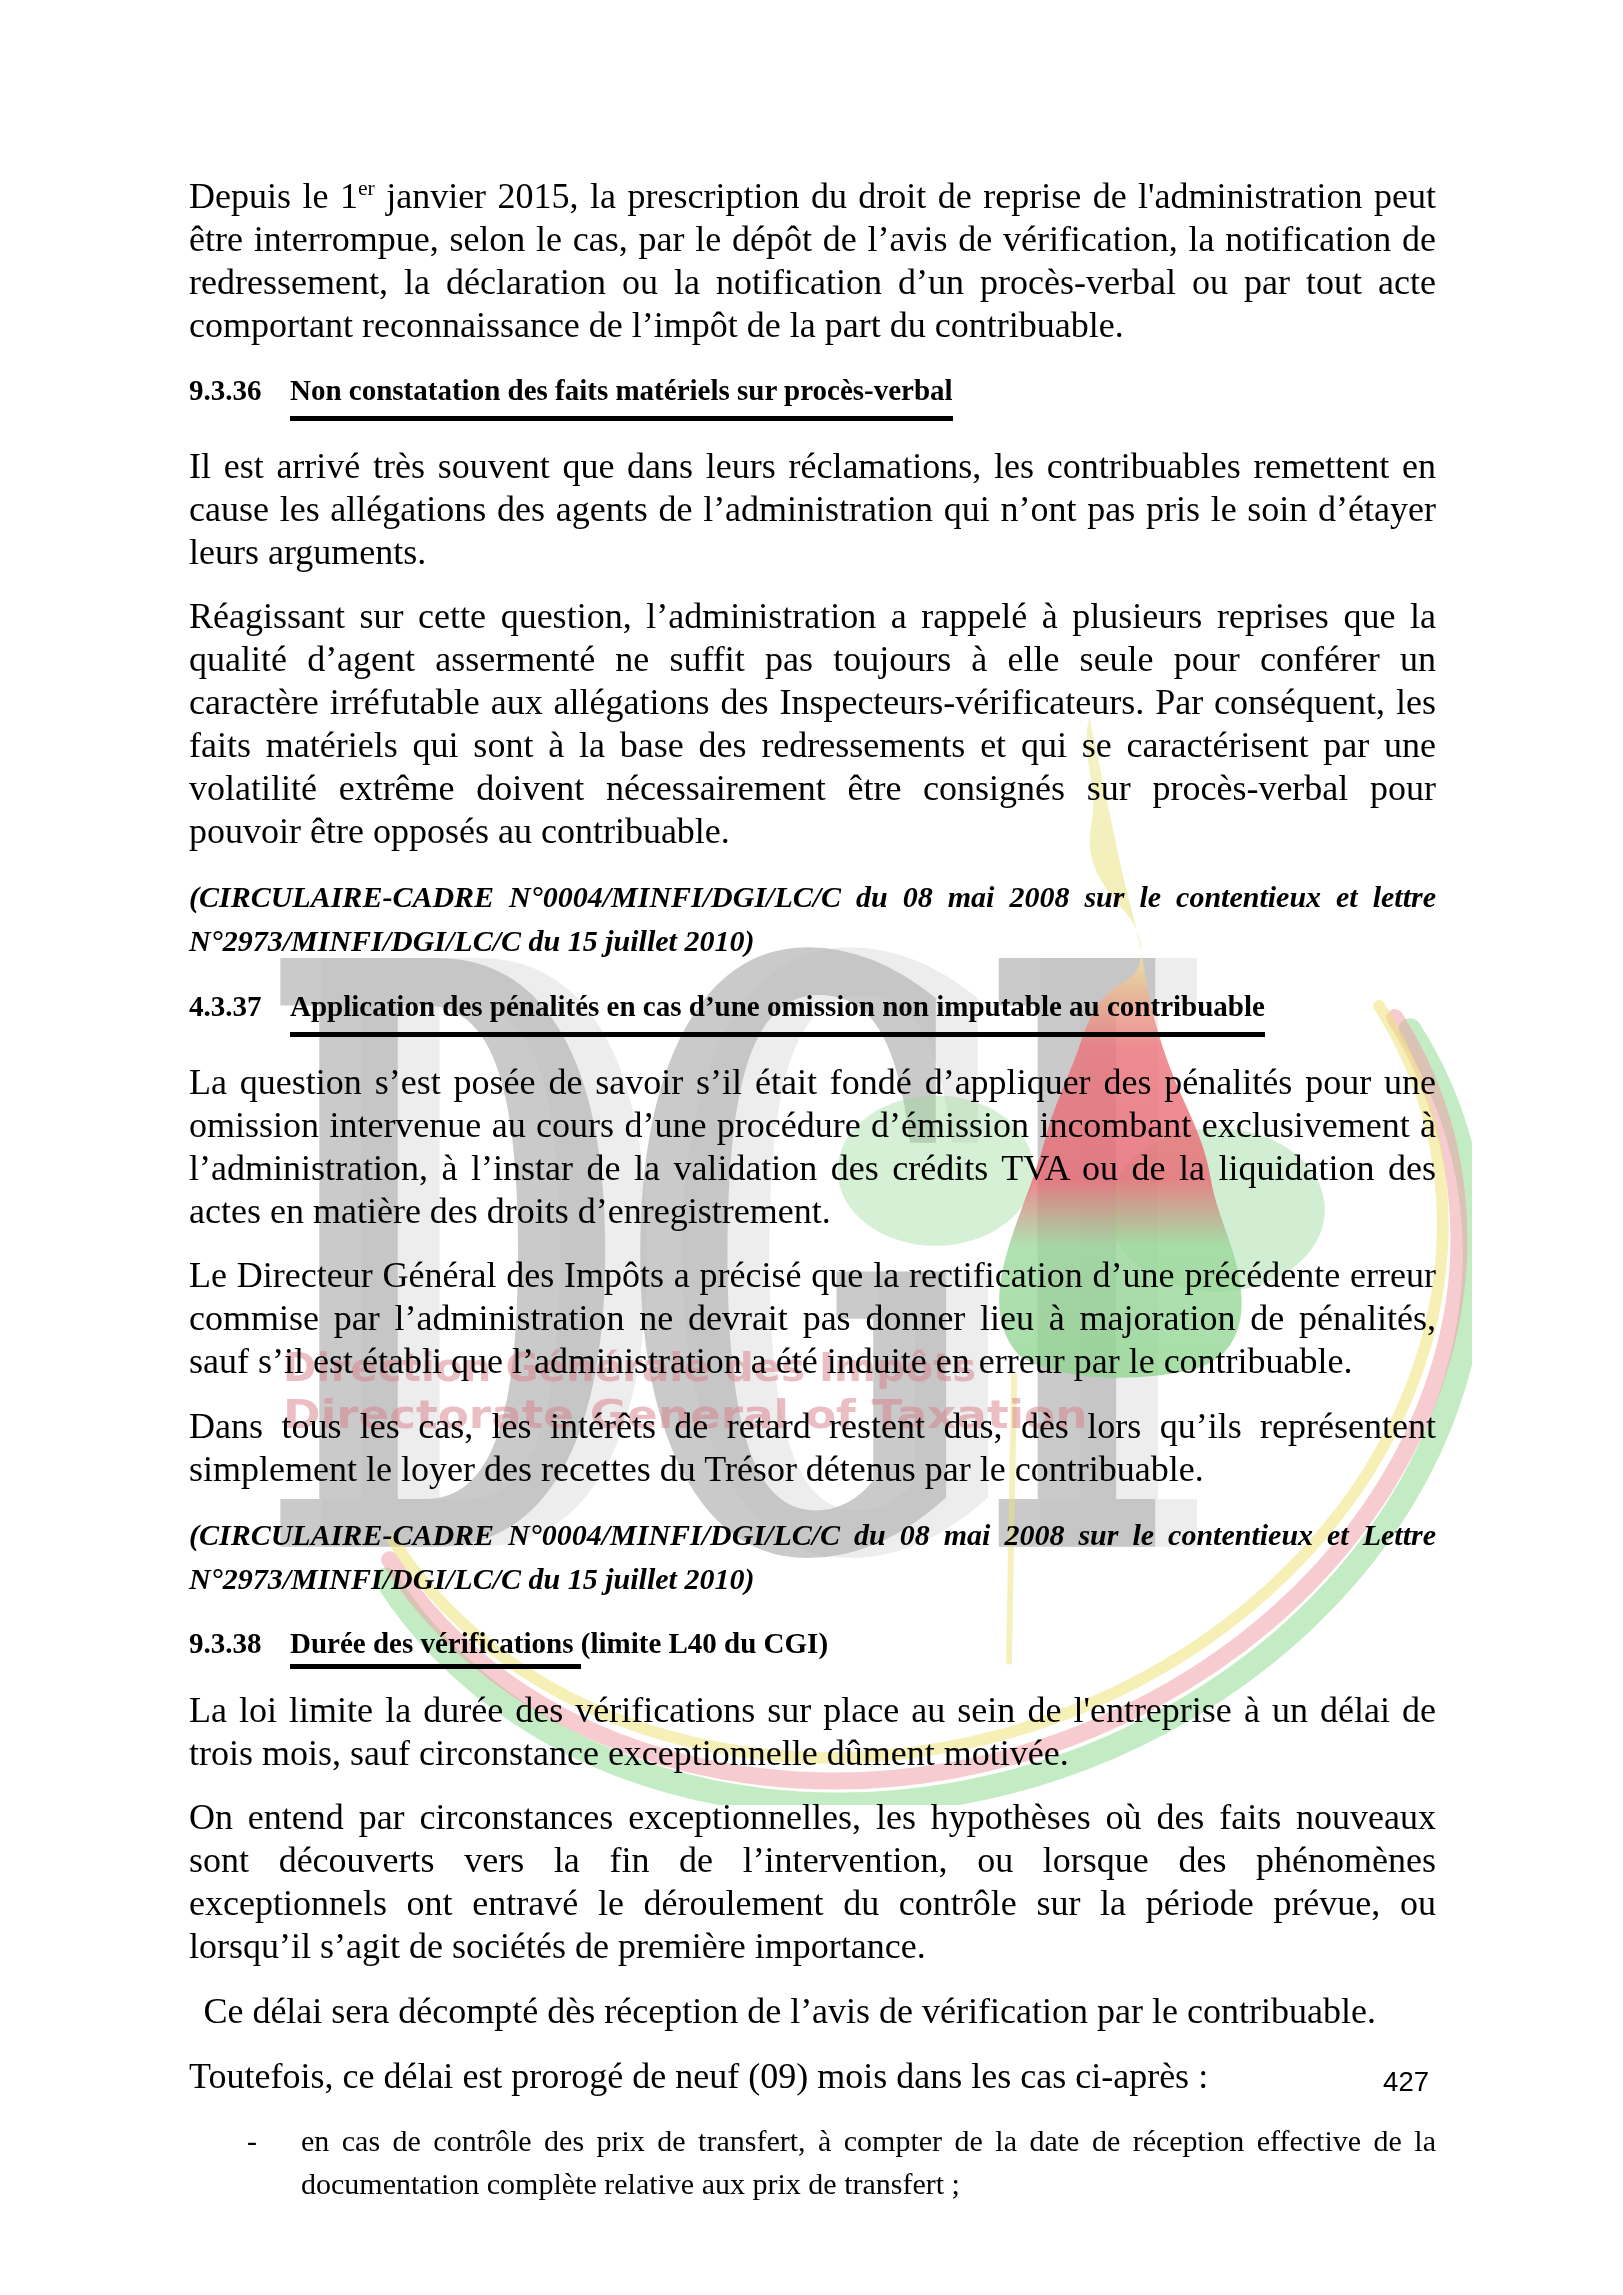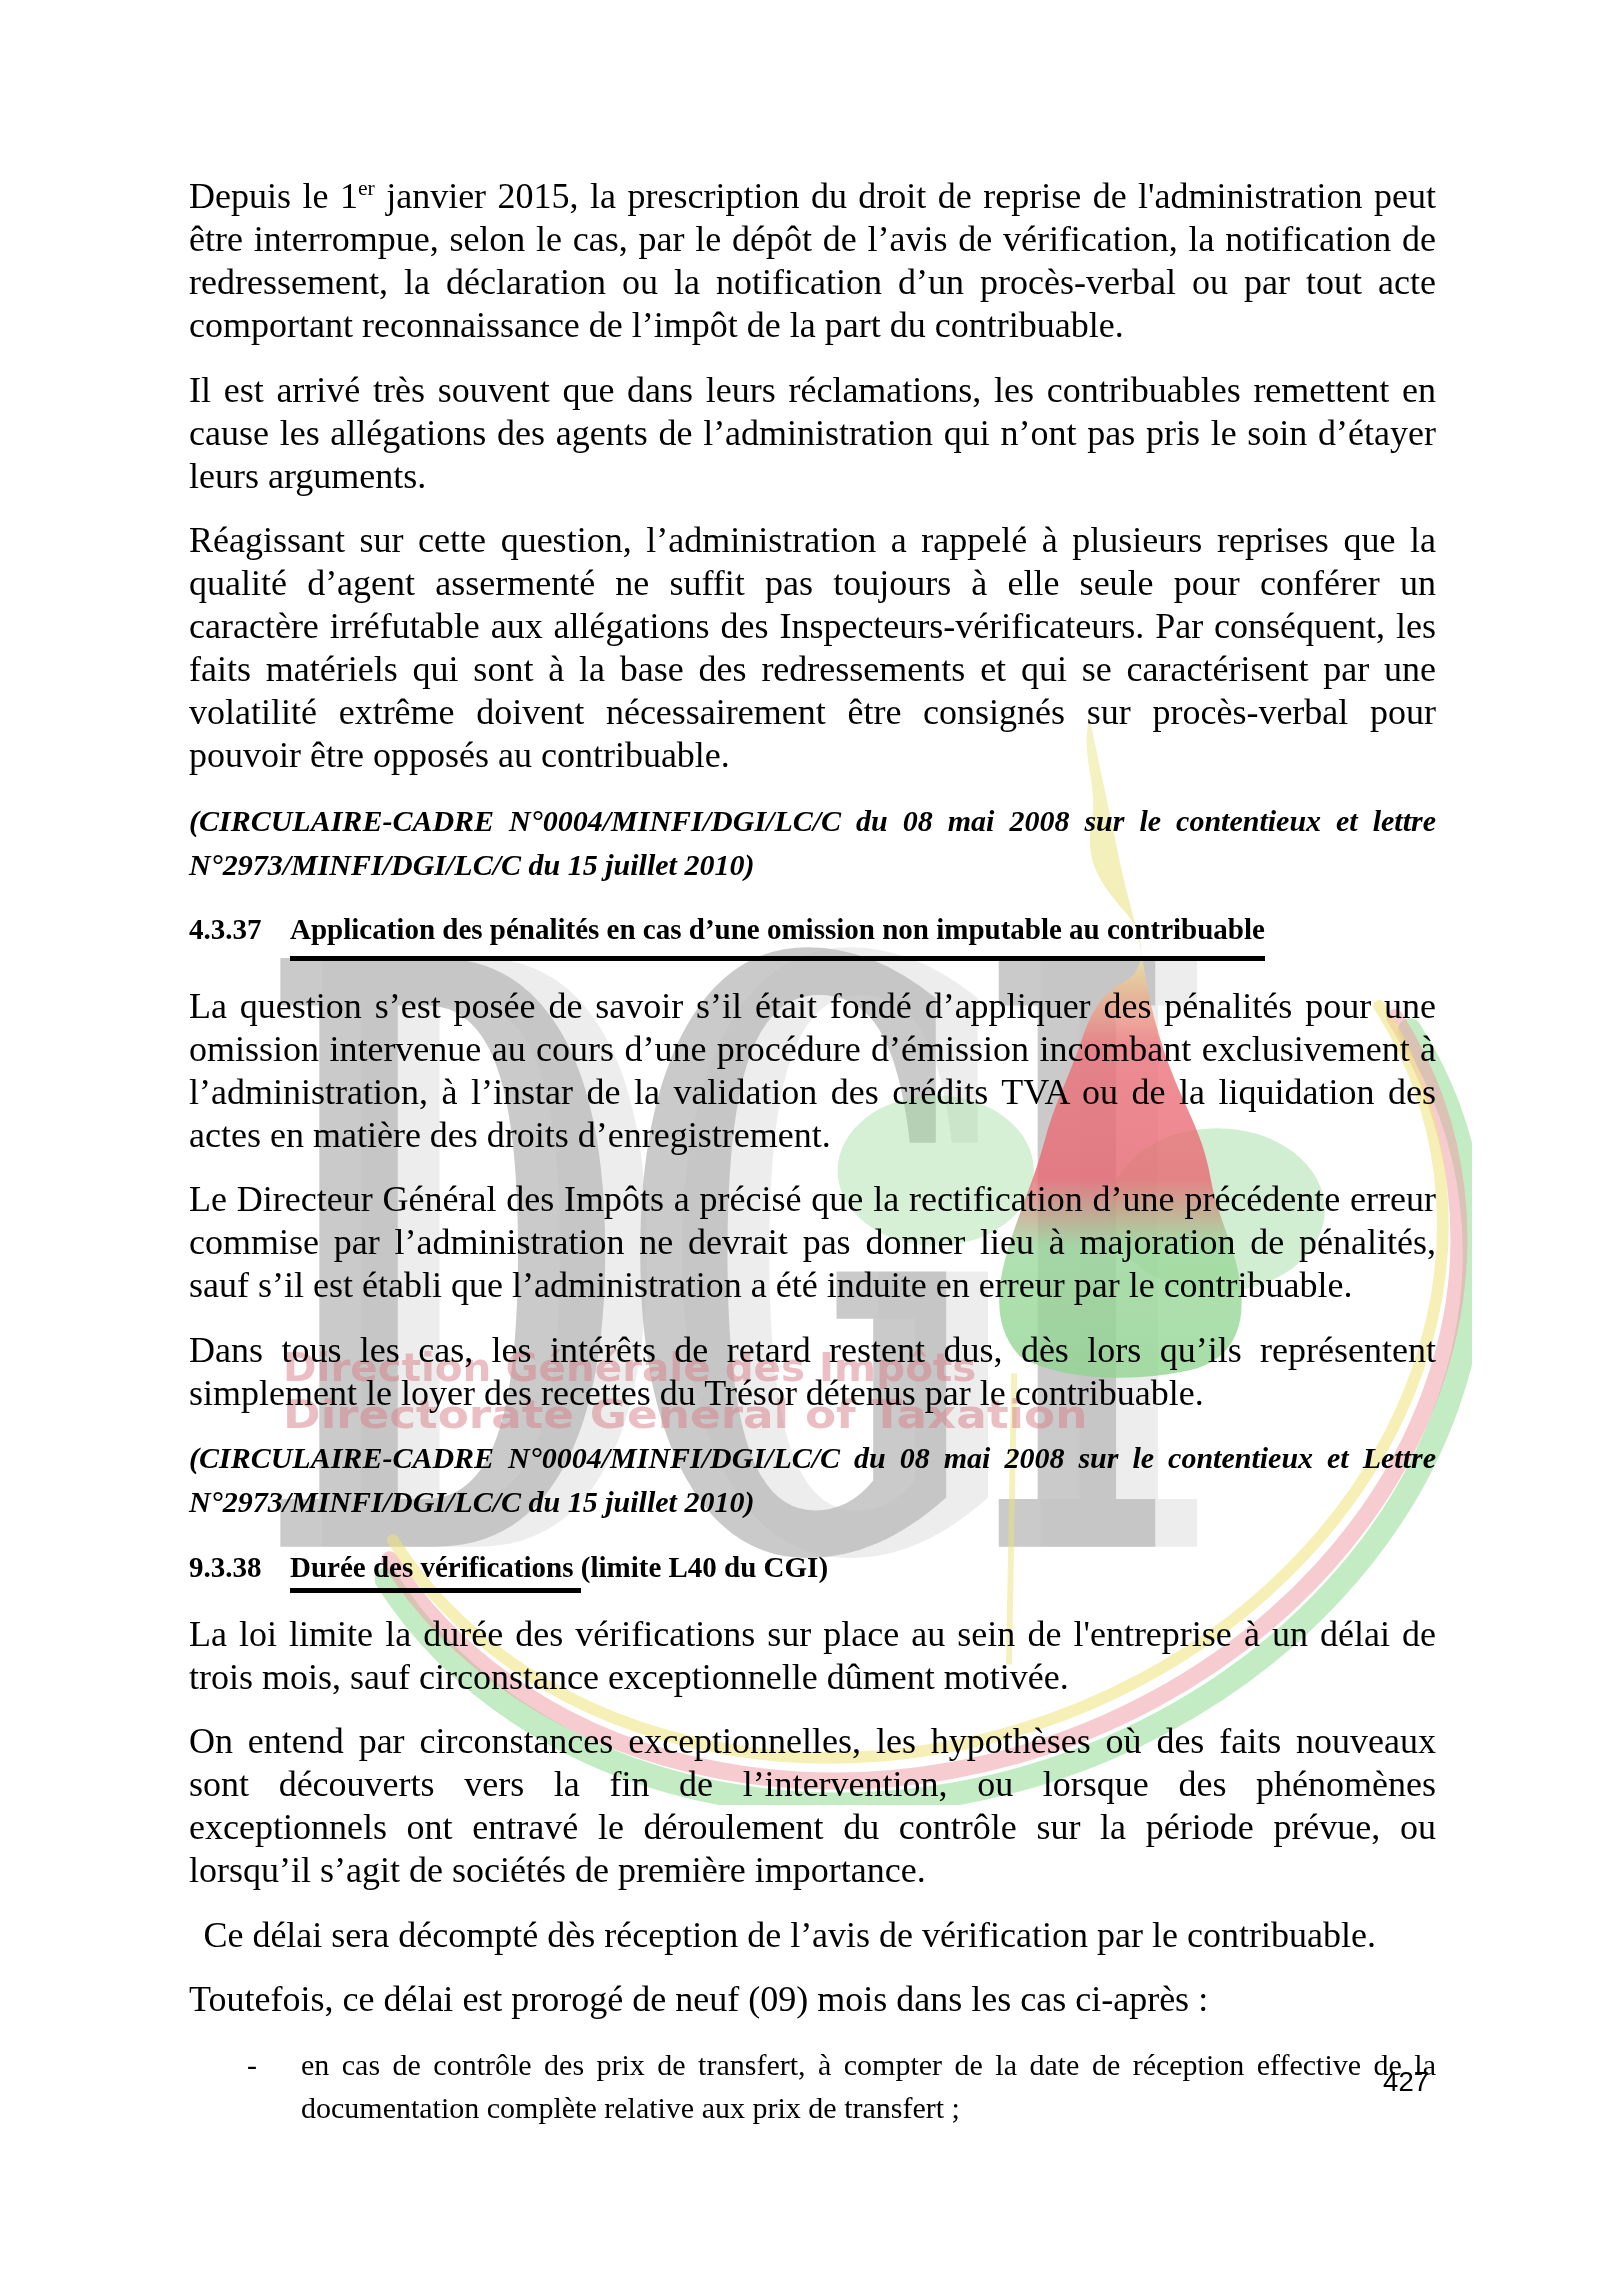--- a/index.html
+++ b/index.html
@@ -95,20 +95,24 @@
     <path d="M350,1355 A760,640 -18 1 0 1858,538" fill="none" stroke="#efe47a" stroke-width="18" stroke-linecap="round" opacity="0.55"></path>
 
     <text x="182" y="1112" font-family="'DejaVu Sans',sans-serif" font-weight="bold" font-size="60" fill="#d87f89" opacity="0.50" textLength="1060" lengthAdjust="spacingAndGlyphs">Direction Générale des Impôts</text>
     <text x="182" y="1184" font-family="'DejaVu Sans',sans-serif" font-weight="bold" font-size="60" fill="#d87f89" opacity="0.50" textLength="1230" lengthAdjust="spacingAndGlyphs">Directorate General of Taxation</text>
   </svg>
 
   <main>
 
     <p class="para"><span>Depuis le 1</span><sup>er</sup><span> janvier 2015, la prescription du droit de reprise de l'administration peut être interrompue, selon le cas, par le dépôt de l’avis de vérification, la notification de redressement, la déclaration ou la notification d’un procès-verbal ou par tout acte comportant reconnaissance de l’impôt de la part du contribuable.</span></p>
 
+    <h2 class="heading">
+      <span class="hnum">9.3.36</span>
+      <span class="u">Non constatation des faits matériels sur procès-verbal</span>
+    </h2>
 
     <p class="para">Il est arrivé très souvent que dans leurs réclamations, les contribuables remettent en cause les allégations des agents de l’administration qui n’ont pas pris le soin d’étayer leurs arguments.</p>
 
     <p class="para">Réagissant sur cette question, l’administration a rappelé à plusieurs reprises que la qualité d’agent assermenté ne suffit pas toujours à elle seule pour conférer un caractère irréfutable aux allégations des Inspecteurs-vérificateurs. Par conséquent, les faits matériels qui sont à la base des redressements et qui se caractérisent par une volatilité extrême doivent nécessairement être consignés sur procès-verbal pour pouvoir être opposés au contribuable.</p>
 
     <p class="ref">(CIRCULAIRE-CADRE N°0004/MINFI/DGI/LC/C du 08 mai 2008 sur le contentieux et lettre N°2973/MINFI/DGI/LC/C du 15 juillet 2010)</p>
 
     <h2 class="heading">
       <span class="hnum">4.3.37</span>
       <span class="u">Application des pénalités en cas d’une omission non imputable au contribuable</span>

